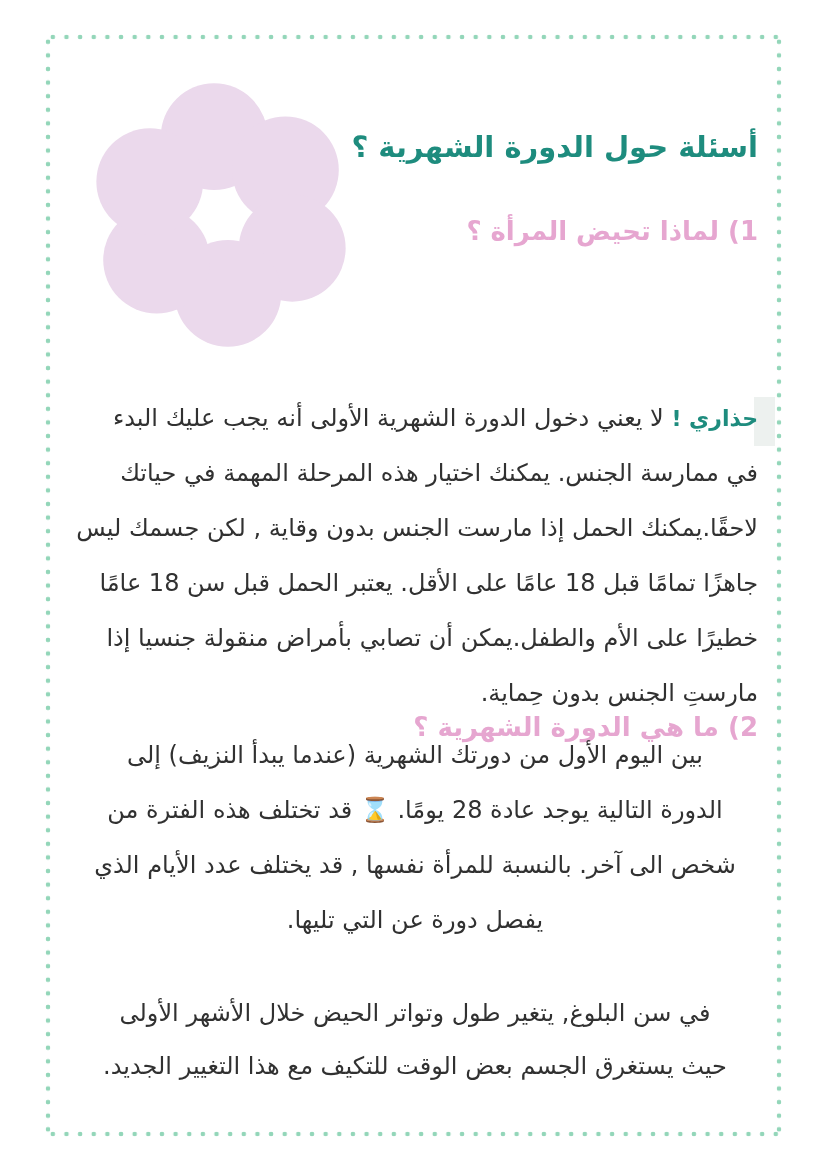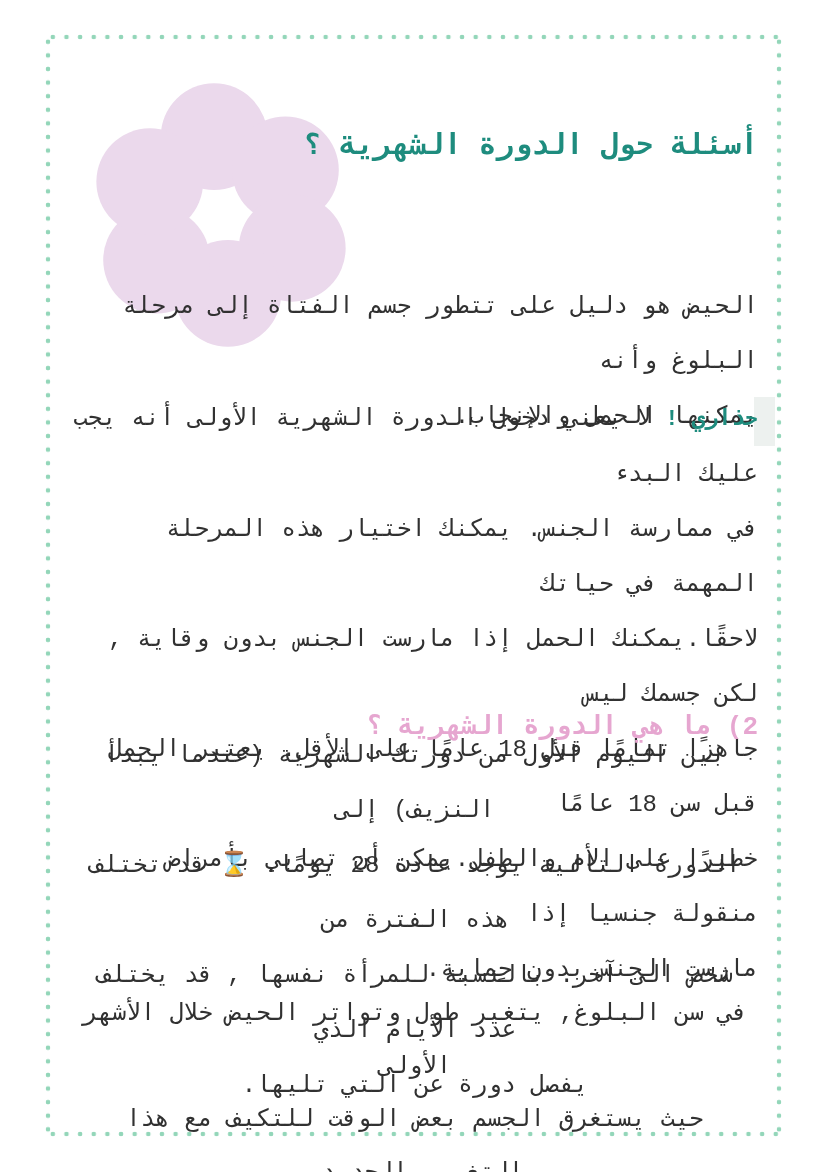--- a/index.html
+++ b/index.html
@@ -47,21 +47,20 @@
     width: 21px; height: 49px;
     background: #edf1ef;
   }
 
   .txt {
     position: absolute;
     left: 72px; right: 70px;
     margin: 0;
     text-align: right;
     color: var(--body_text);
-    font-family: Liberation Mono, monospace;
   }
   .lines { white-space: pre-line; }
 
   .page-title {
     top: 126px;
     font-size: 29px;
     font-weight: bold;
     line-height: 42px;
     color: var(--teal);
   }
@@ -106,23 +105,22 @@
     <circle cx="202.7" cy="165.0" r="53" fill="currentColor"></circle>
     <circle cx="138.8" cy="209.7" r="53" fill="currentColor"></circle>
     <circle cx="68.1" cy="176.7" r="53" fill="currentColor"></circle>
     <circle cx="61.3" cy="99.0" r="53" fill="currentColor"></circle>
   </svg>
 
   <div class="warning-highlight"></div>
 
   <h1 class="txt page-title">أسئلة حول الدورة الشهرية ؟</h1>
 
+  <h2 class="txt q-heading q1-heading">1) لماذا تحيض المرأة ؟</h2>
 
-  <div class="txt body-text q1-para lines">الحيض هو دليل على تتطور جسم الفتاة إلى مرحلة البلوغ وأنه
-يمكنها الحمل والإنجاب.</div>
 
   <div class="txt body-text warn-para">
     <span class="warning-label">حذاري !</span>
     <span class="lines">لا يعني دخول الدورة الشهرية الأولى أنه يجب عليك البدء
 في ممارسة الجنس. يمكنك اختيار هذه المرحلة المهمة في حياتك
 لاحقًا.يمكنك الحمل إذا مارست الجنس بدون وقاية , لكن جسمك ليس
 جاهزًا تمامًا قبل 18 عامًا على الأقل. يعتبر الحمل قبل سن 18 عامًا
 خطيرًا على الأم والطفل.يمكن أن تصابي بأمراض منقولة جنسيا إذا
 مارستِ الجنس بدون حِماية.</span>
   </div>

